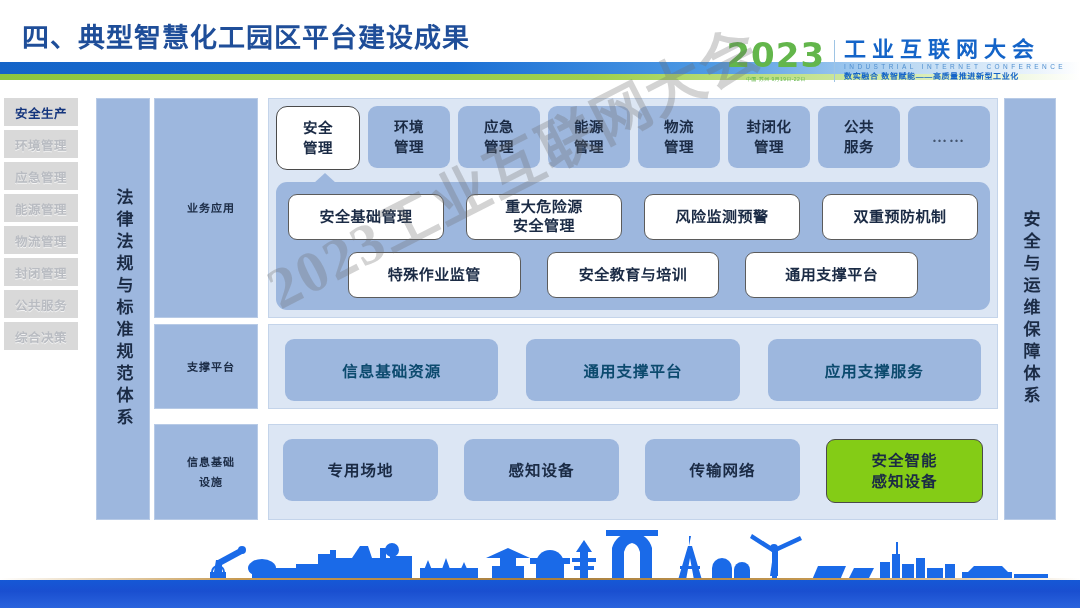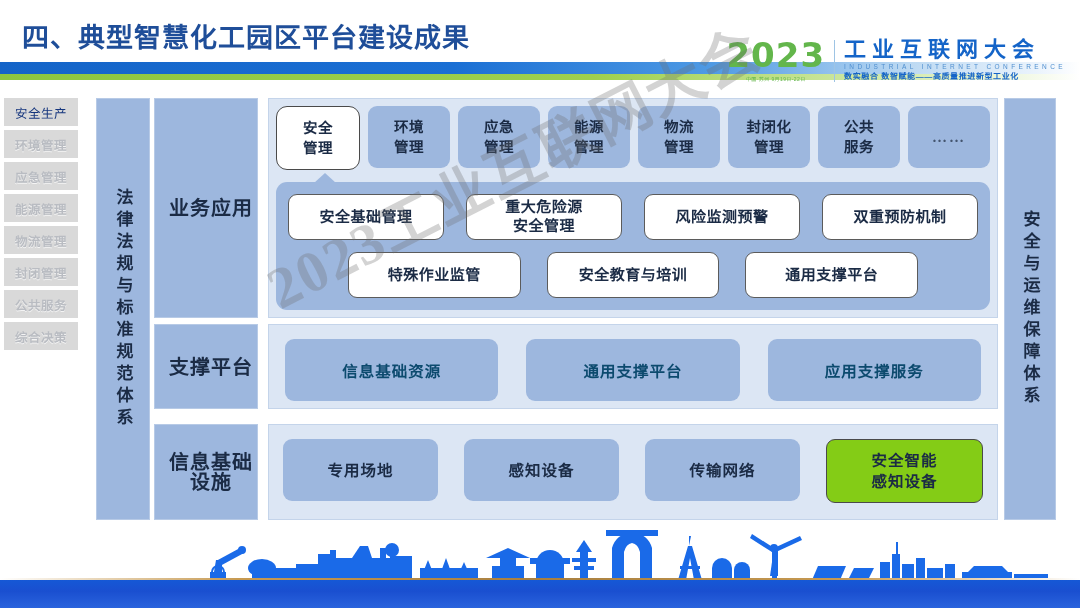--- a/index.html
+++ b/index.html
@@ -105,21 +105,21 @@
     display: flex; align-items: center; justify-content: center;
     font-size: 12.5px;
     color: #b9bcc2;
     letter-spacing: .5px;
     font-weight: bold;
     text-shadow: 0 1px 0 rgba(255,255,255,.7);
   }
   .tab-item.active {
     background: #d9d9d9;
     color: #14357d;
-    font-weight: normal;
+    font-weight: bold;
     text-shadow: none;
   }
 
   
   .diagram {
     position: absolute;
     left: 96px; top: 98px;
     width: 960px; height: 422px;
   }
   .col-law {
@@ -162,21 +162,21 @@
     width: 844px;
     display: flex;
   }
   .layer-label {
     width: 104px;
     background: #9db7de;
     border: 1px solid #b7cae6;
     box-sizing: border-box;
     display: flex; align-items: center; justify-content: center;
     text-align: center;
-    font-size: 20px;
+    font-size: 11px;
     color: #1b2b45;
     line-height: 20px;
     letter-spacing: 1px;
     font-family: "Liberation Serif", "DejaVu Serif", serif;
     font-weight: bold;
     padding-left: 10px;
   }
   .layer-body {
     flex: 1;
     margin-left: 10px;

